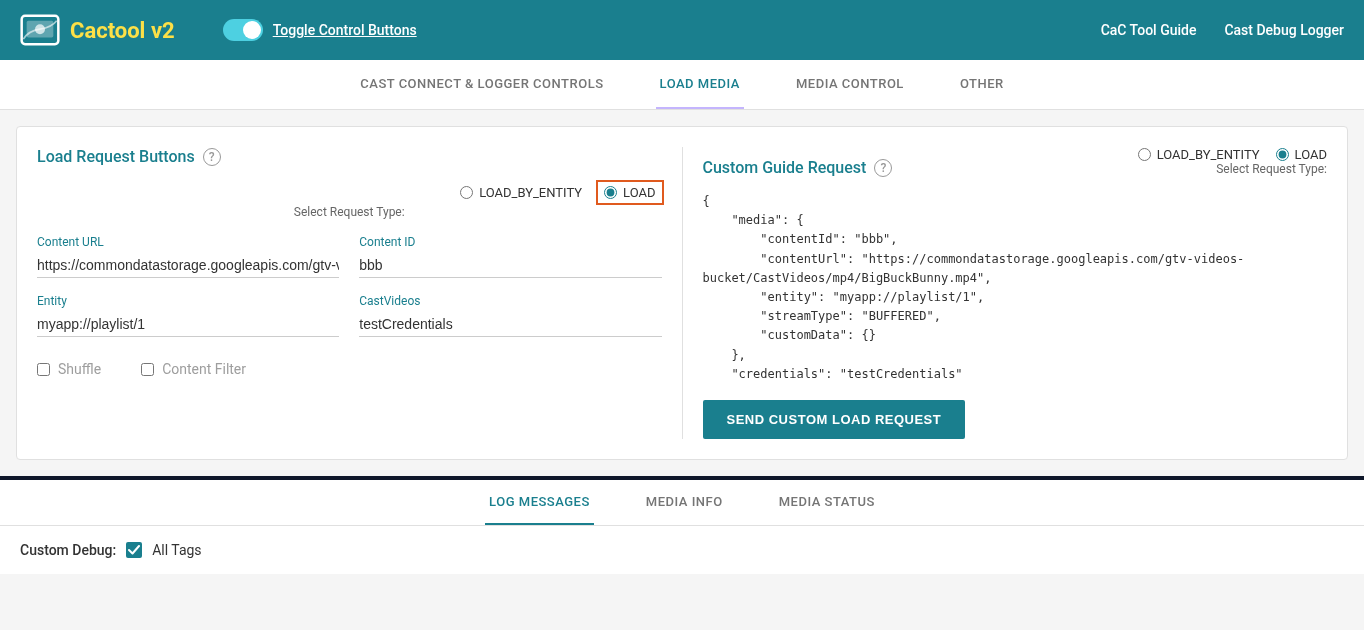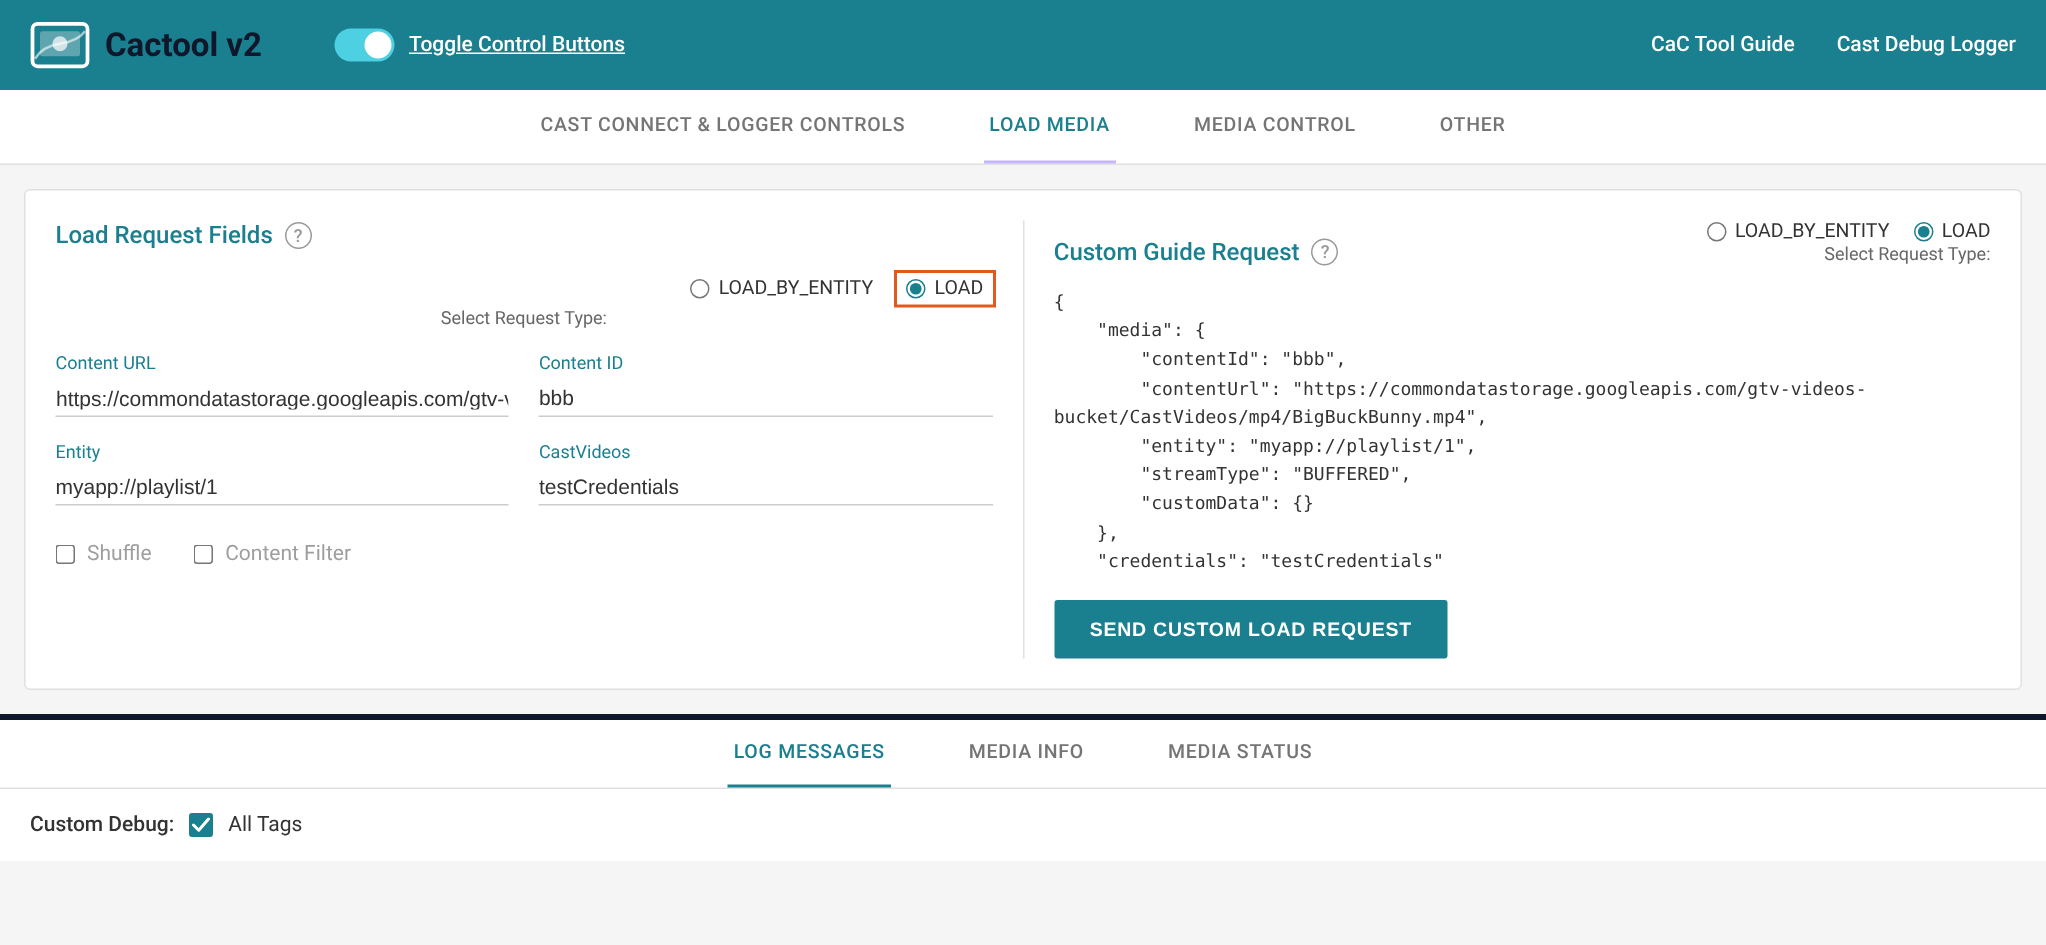--- a/index.html
+++ b/index.html
@@ -14,21 +14,21 @@
       padding: 0 20px;
       height: 60px;
       gap: 16px;
     }
     .header-logo {
       display: flex;
       align-items: center;
       gap: 10px;
       font-size: 22px;
       font-weight: 700;
-      color: #0f172a;
+      color: #fde047;
       text-decoration: none;
     }
     .logo-icon {
       width: 40px;
       height: 32px;
     }
     .header-info {
       font-size: 12px;
       line-height: 1.6;
       margin-left: 4px;
@@ -184,21 +184,21 @@
     .fields-row {
       display: flex;
       gap: 20px;
     }
 
     .fields-row .field-group { flex: 1; }
 
     .checkboxes-row {
       display: flex;
       align-items: center;
-      gap: 28px;
+      gap: 40px;
       margin-bottom: 16px;
     }
 
     .checkbox-option {
       display: flex;
       align-items: center;
       gap: 8px;
       font-size: 14px;
       color: #9e9e9e;
       cursor: pointer;
@@ -339,21 +339,21 @@
   <div class="nav-tab active">LOAD MEDIA</div>
   <div class="nav-tab">MEDIA CONTROL</div>
   <div class="nav-tab">OTHER</div>
 </nav>
 
 <div class="main-content">
   <div class="panel">
 
     <div class="panel-left">
       <div class="section-title">
-        <span>Load Request Fields</span>
+        <span>Load Request Buttons</span>
         <div class="help-icon">?</div>
       </div>
 
       <div style="display:flex; justify-content:flex-end; align-items:center; gap:16px; margin-bottom:2px;">
         <label class="radio-option">
           <input type="radio" name="request-type-left" value="LOAD_BY_ENTITY" style="">
           <span>LOAD_BY_ENTITY</span>
         </label>
         <label class="radio-option" style="outline: 2px solid #e05a1e; padding: 3px 6px;">
           <input type="radio" name="request-type-left" value="LOAD" checked="" class="radio-selected" style="">

